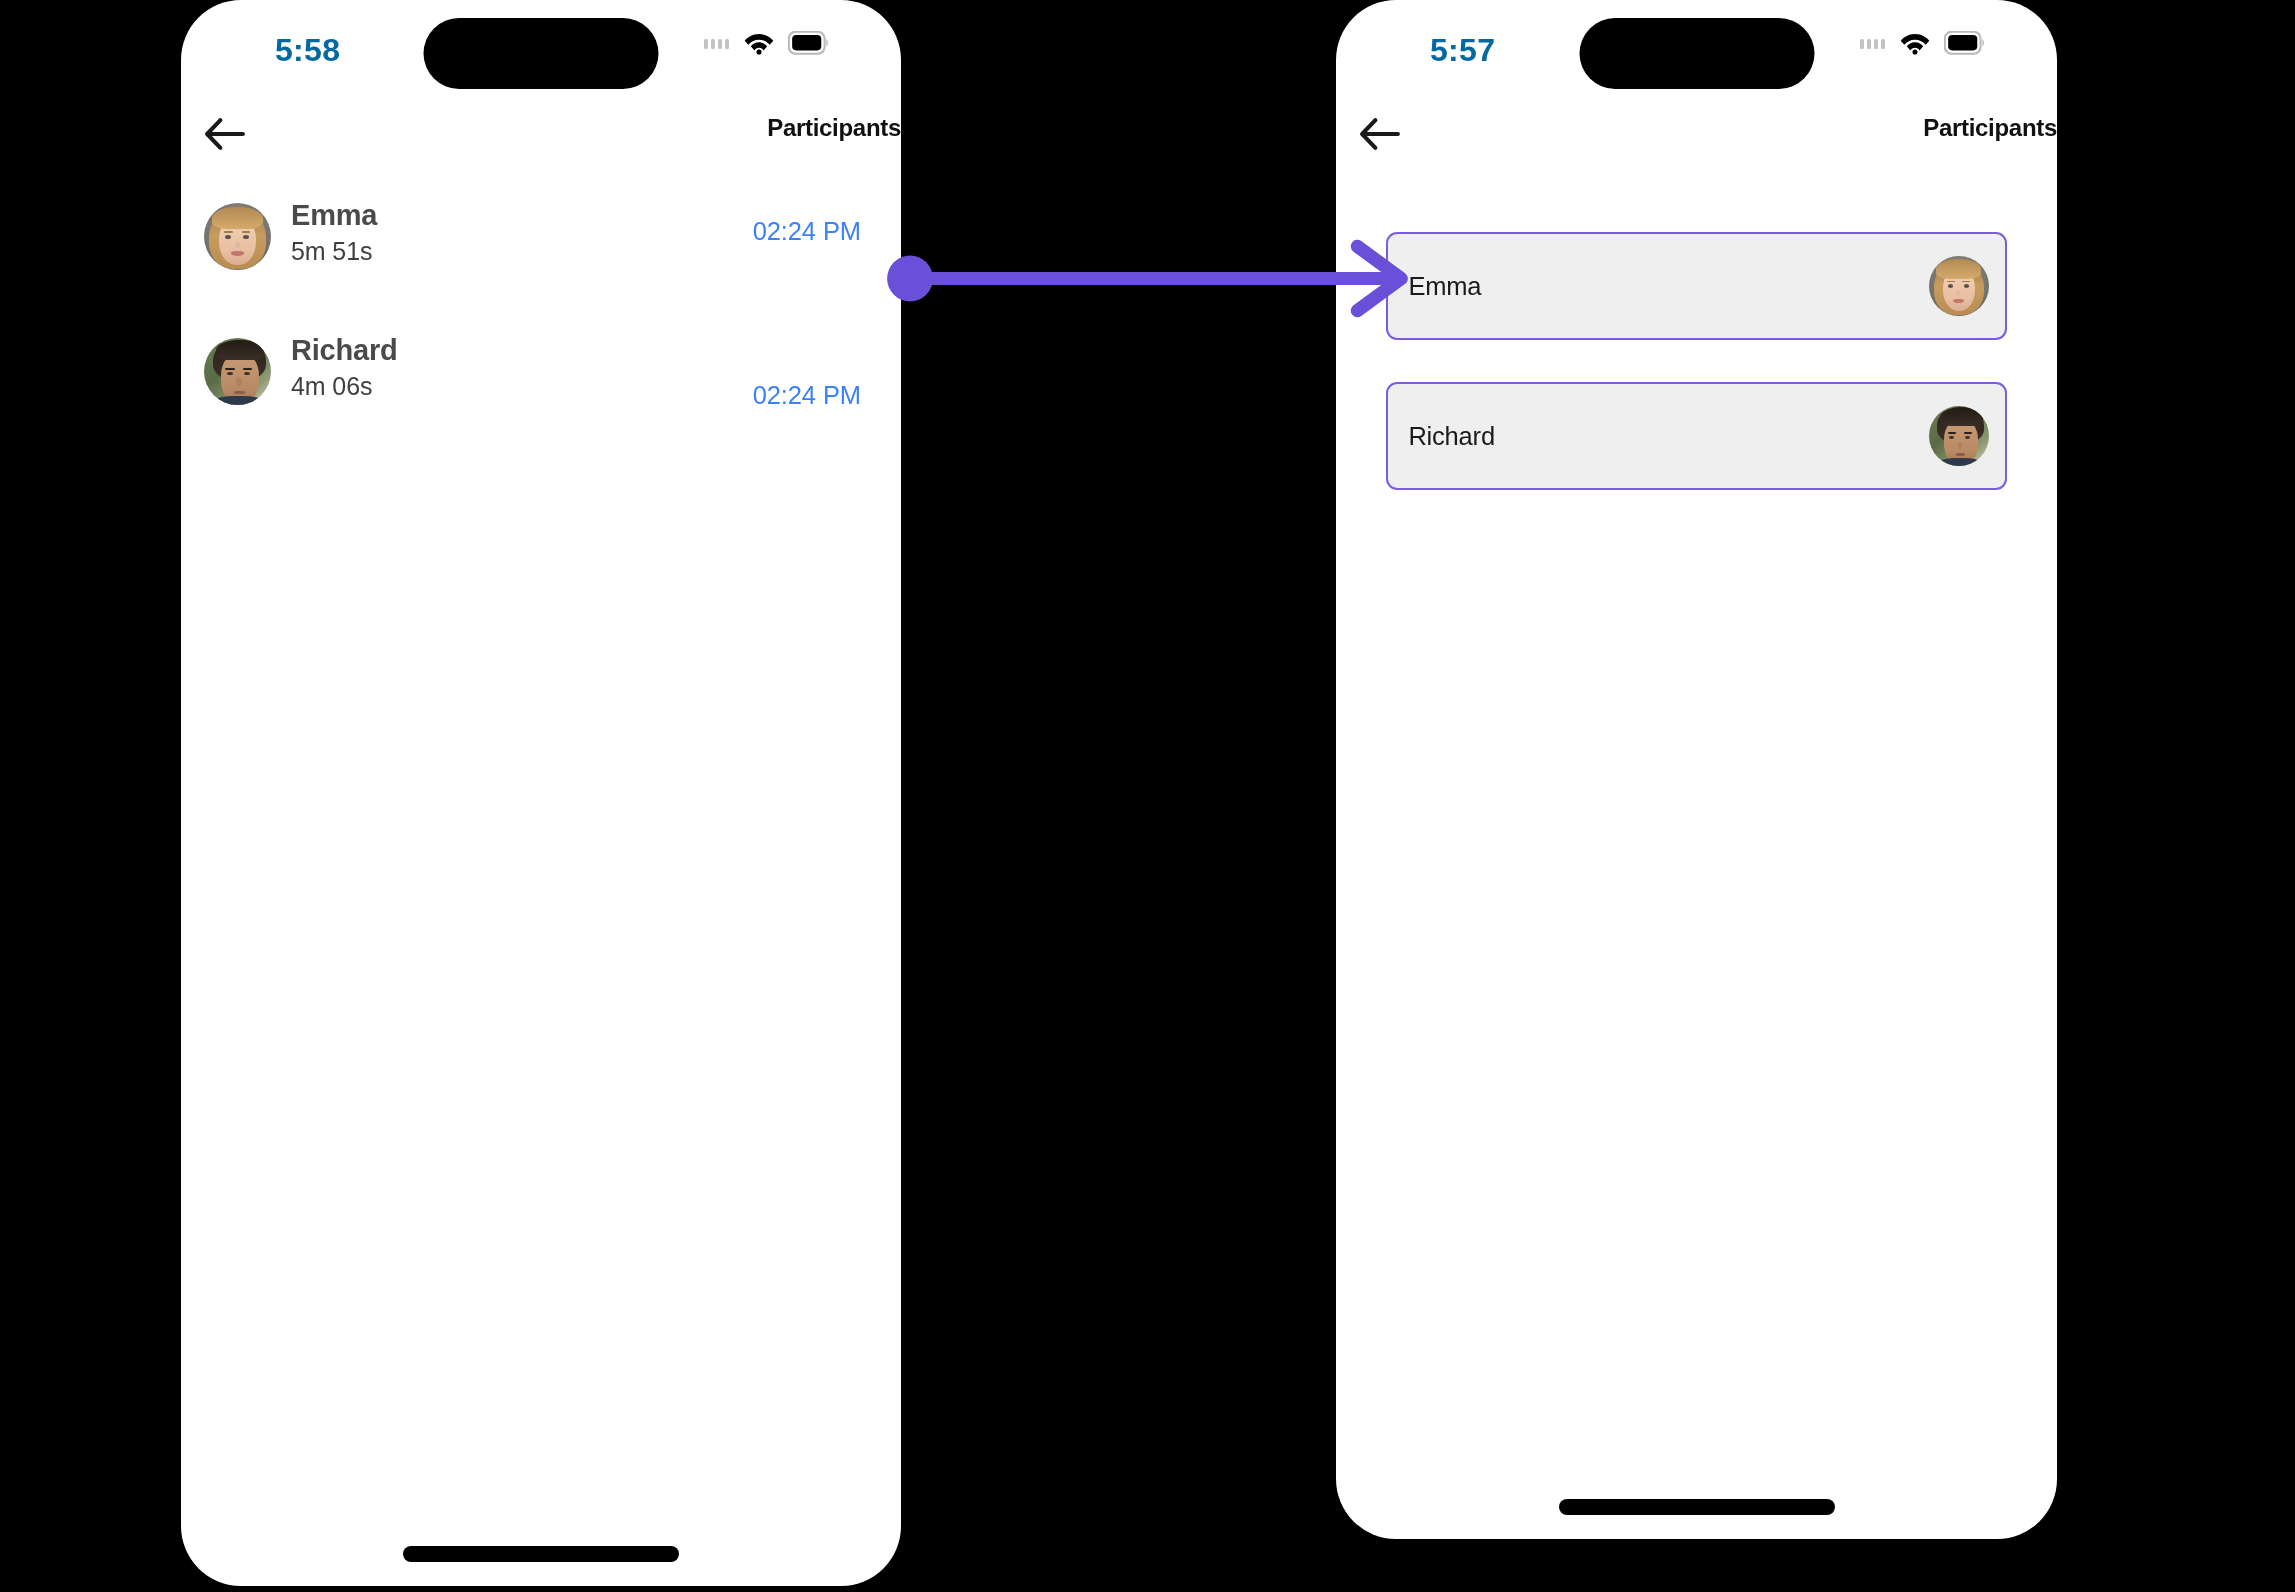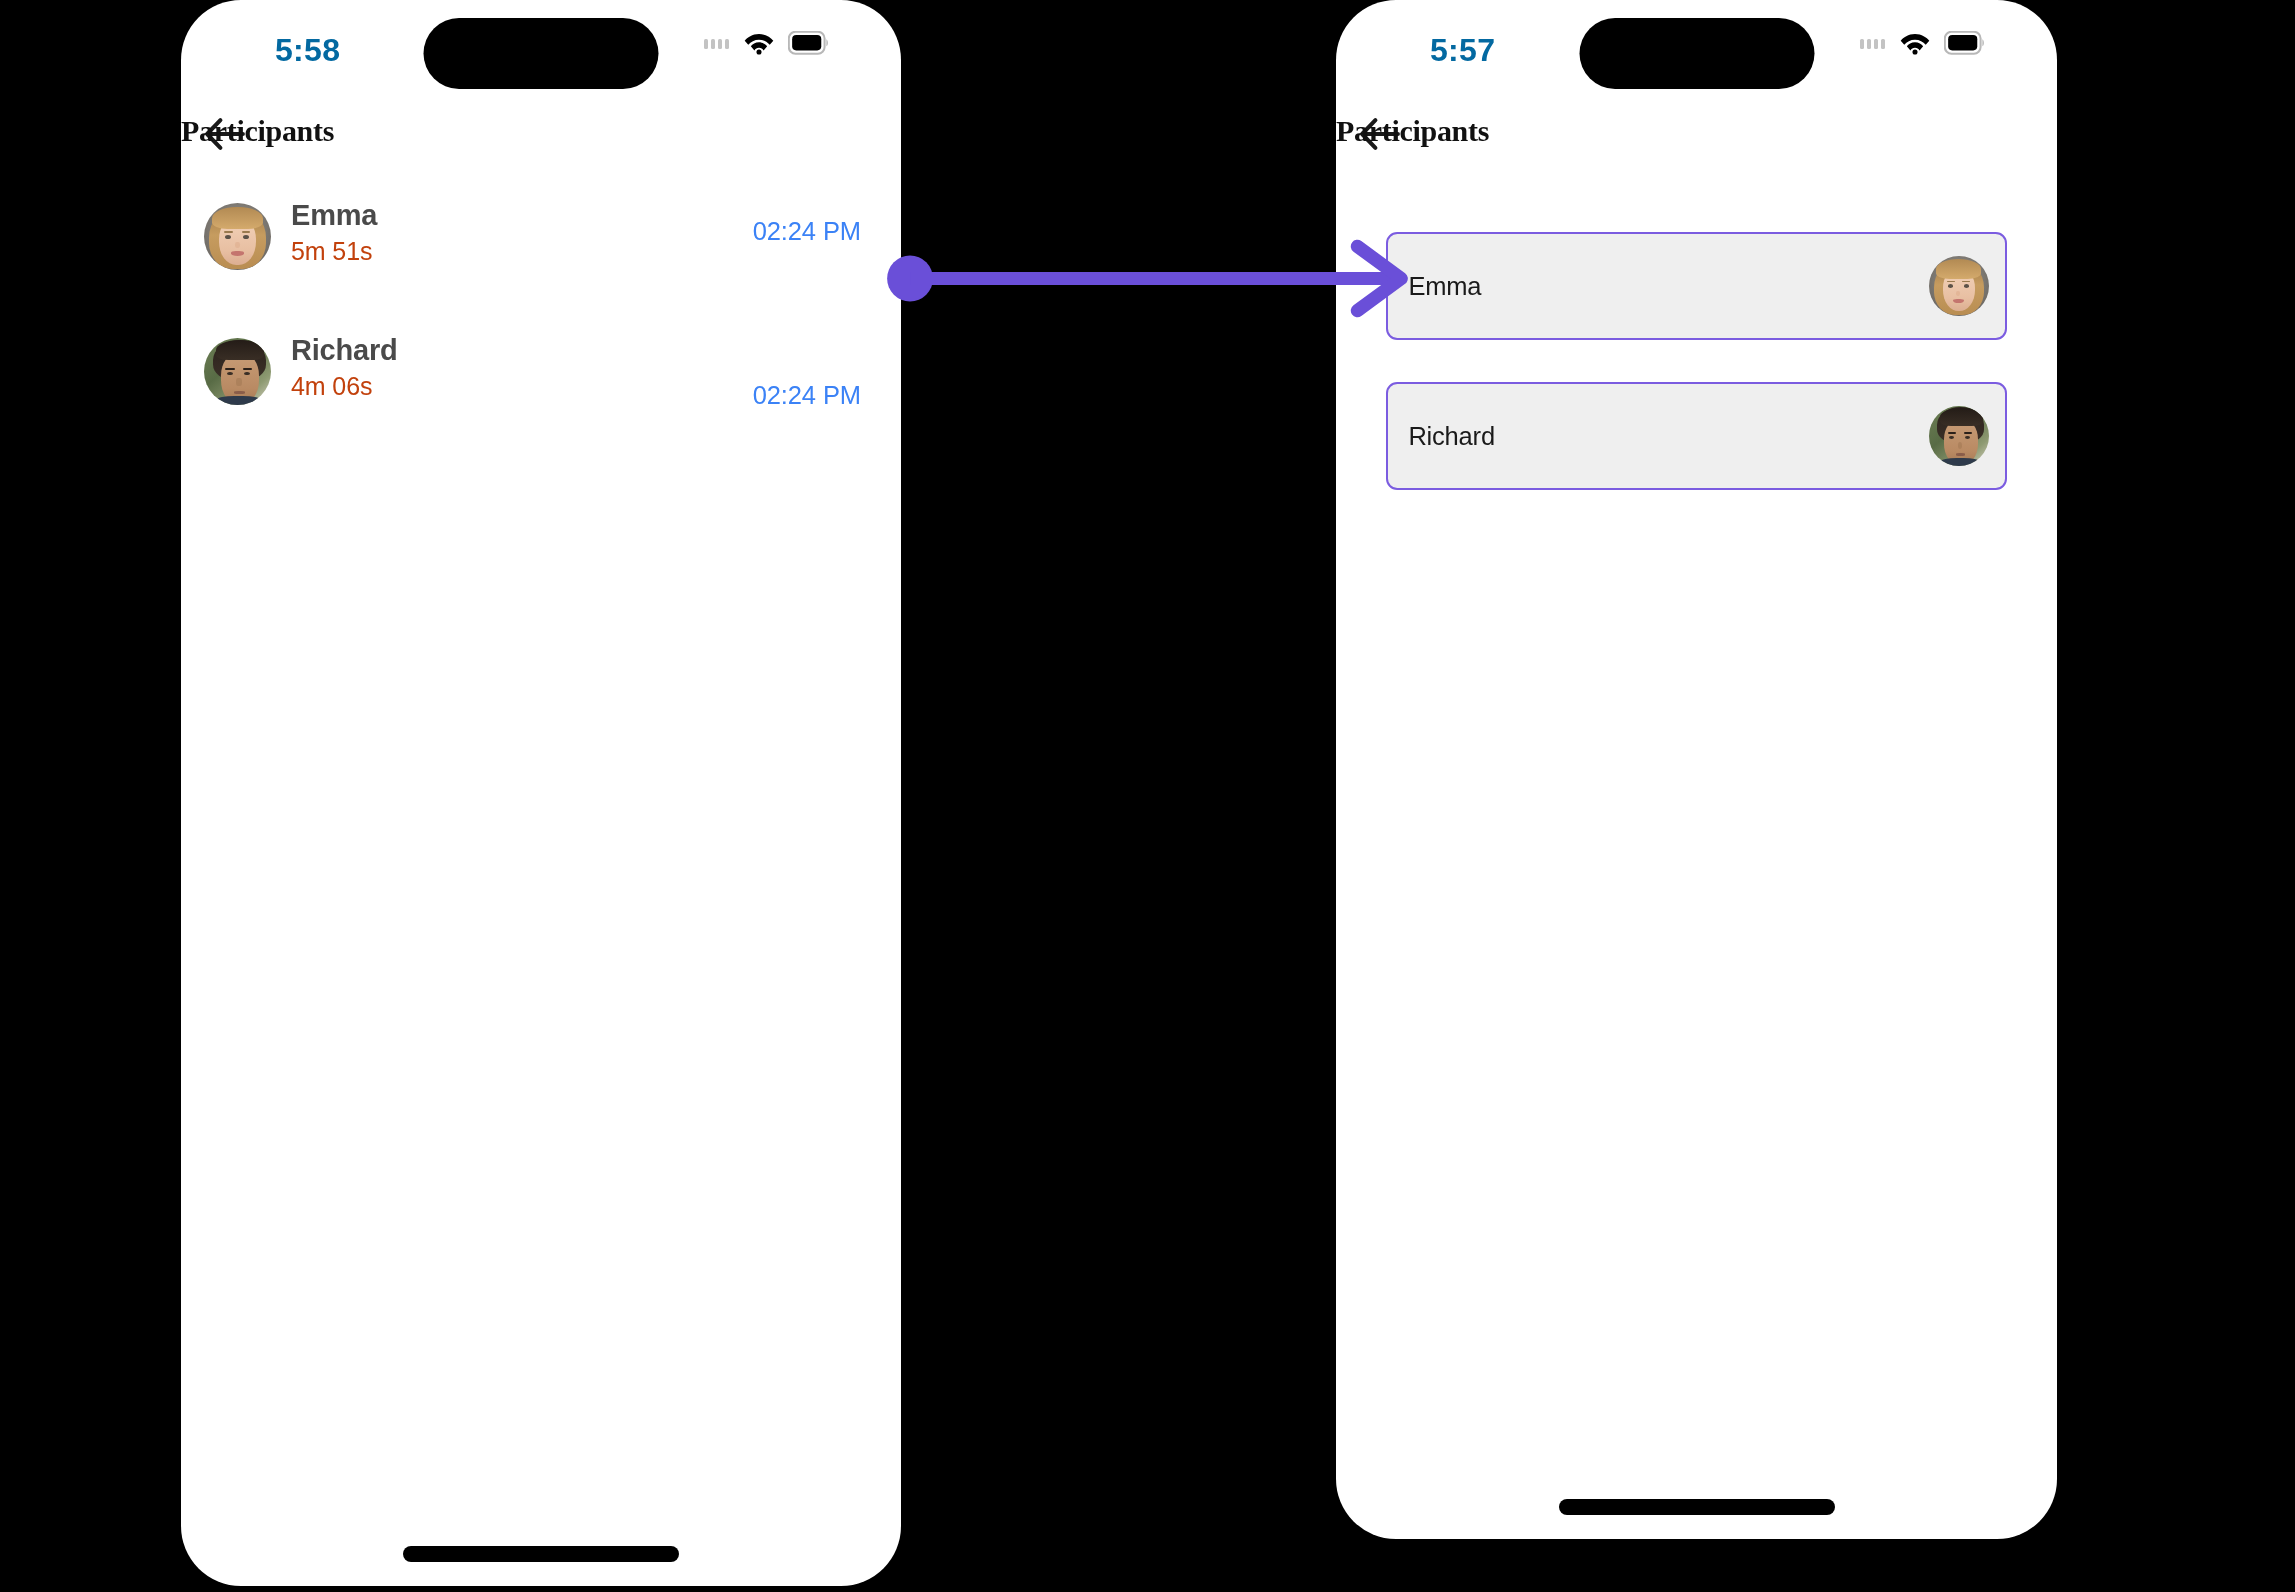--- a/index.html
+++ b/index.html
@@ -104,26 +104,25 @@
     display: flex;
     align-items: center;
     justify-content: center;
     cursor: pointer;
   }
   .nav-title {
     position: absolute;
     left: 0;
     right: 0;
     top: 14.3px;
-    text-align: left;
-    font-size: 30px;
+    text-align: right;
+    font-size: 24px;
     font-weight: 700;
     color: #111111;
     letter-spacing: -0.3px;
-    font-family: Liberation Serif, serif;
   }
 
   
   .list-left {
     position: absolute;
     left: 0;
     top: 194px;
     width: 100%;
   }
   .row-left {
@@ -148,21 +147,21 @@
   .row-left .name {
     font-size: 29px;
     font-weight: 700;
     color: #4A4A4A;
     line-height: 1.2;
     letter-spacing: -0.2px;
   }
   .row-left .duration {
     font-size: 25px;
     font-weight: 400;
-    color: #c2410c;
+    color: #404040;
     line-height: 1.25;
     margin-top: 3.1px;
     letter-spacing: -0.1px;
   }
   .row-left .time {
     position: absolute;
     right: 40px;
     top: 22.5px;
     font-size: 25.5px;
     font-weight: 500;

